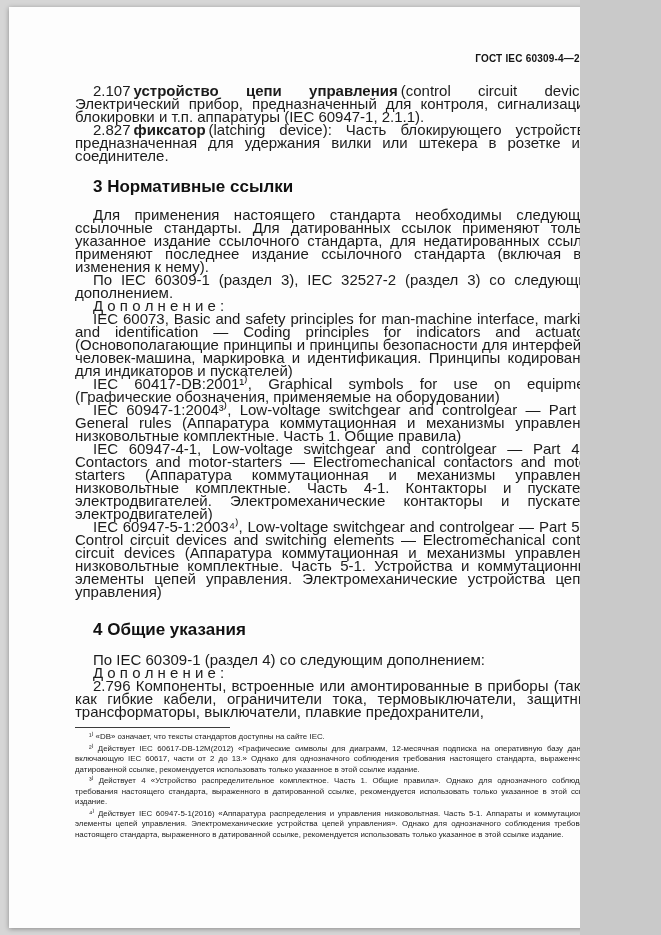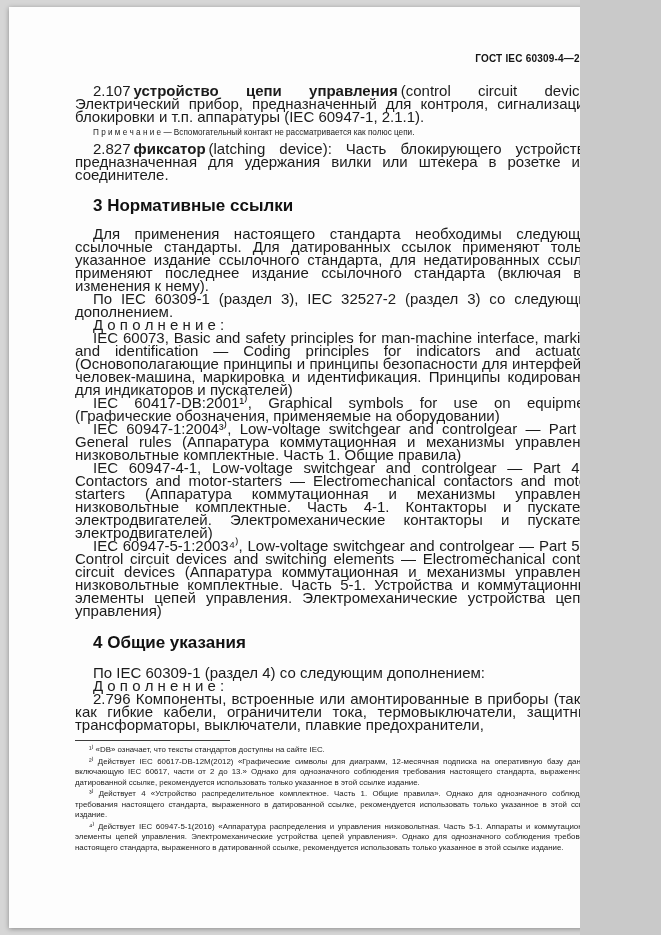--- a/index.html
+++ b/index.html
@@ -46,21 +46,21 @@
     margin: 4px 0;
     color: #1b1b1b;
   }
   .heading {
     font-size: 17px;
     font-weight: bold;
     color: #111;
     text-indent: 18px;
     margin: 15px 0 11px 0;
   }
-  .heading.big-gap { margin: 16px 0 13px 0; }
+  .heading.big-gap { margin: 22px 0 13px 0; }
   .footnote-block { margin-top: 9px; }
   .footnote-rule {
     width: 155px;
     border-top: 1px solid #3c3c3c;
     margin-bottom: 4px;
   }
   .footnote {
     font-size: 7.9px;
     line-height: 10.5px;
     text-align: justify;
@@ -82,21 +82,20 @@
 <div class="canvas">
   <div class="page">
 
     <div class="running-header">ГОСТ IEC 60309-4—2017</div>
 
     <p class="para">
       <span class="t-num">2.107</span><span class="t-term">устройство цепи управления</span><span>(control circuit device): Электрический прибор, предназначенный для контроля, сигнализации, блокировки и т.п. аппаратуры (IEC 60947-1, 2.1.1).</span>
     </p>
 
 
-    <p class="note">П р и м е ч а н и е — Вспомогательный контакт не рассматривается как полюс цепи.</p>
 
     <p class="para">
       <span class="t-num">2.827</span><span class="t-term">фиксатор</span><span>(latching device): Часть блокирующего устройства, предназначенная для удержания вилки или штекера в розетке или соединителе.</span>
     </p>
 
     <h2 class="heading">3 Нормативные ссылки</h2>
 
     <p class="para">Для применения настоящего стандарта необходимы следующие ссылочные стандарты. Для датированных ссылок применяют только указанное издание ссылочного стандарта, для недатированных ссылок применяют последнее издание ссылочного стандарта (включая все изменения к нему).</p>
     <p class="para">По IEC 60309-1 (раздел 3), IEC 32527-2 (раздел 3) со следующим дополнением.</p>
     <p class="para">Д о п о л н е н и е :</p>

